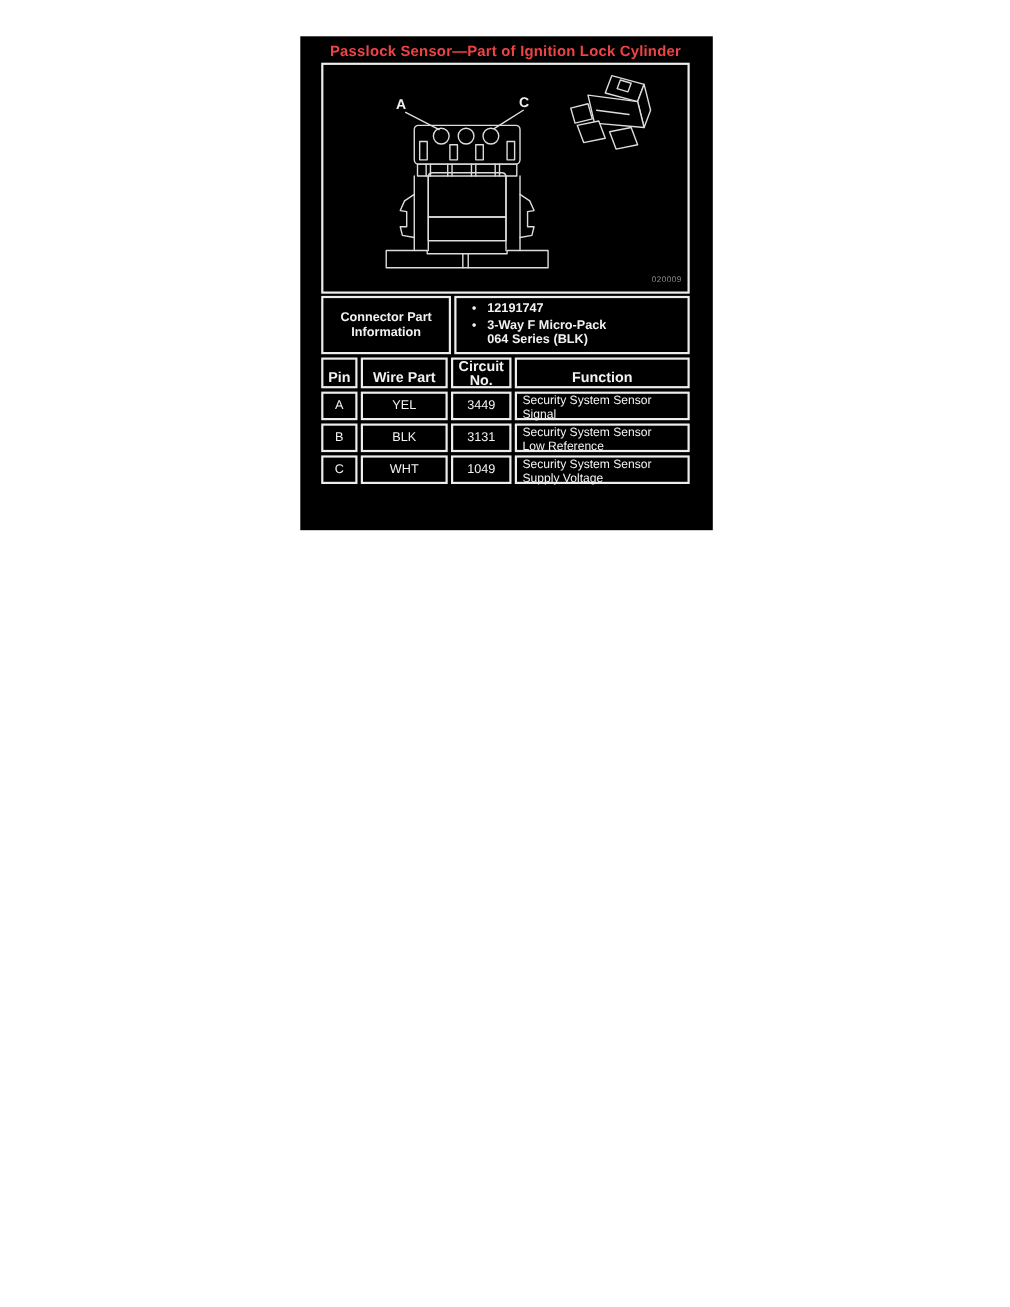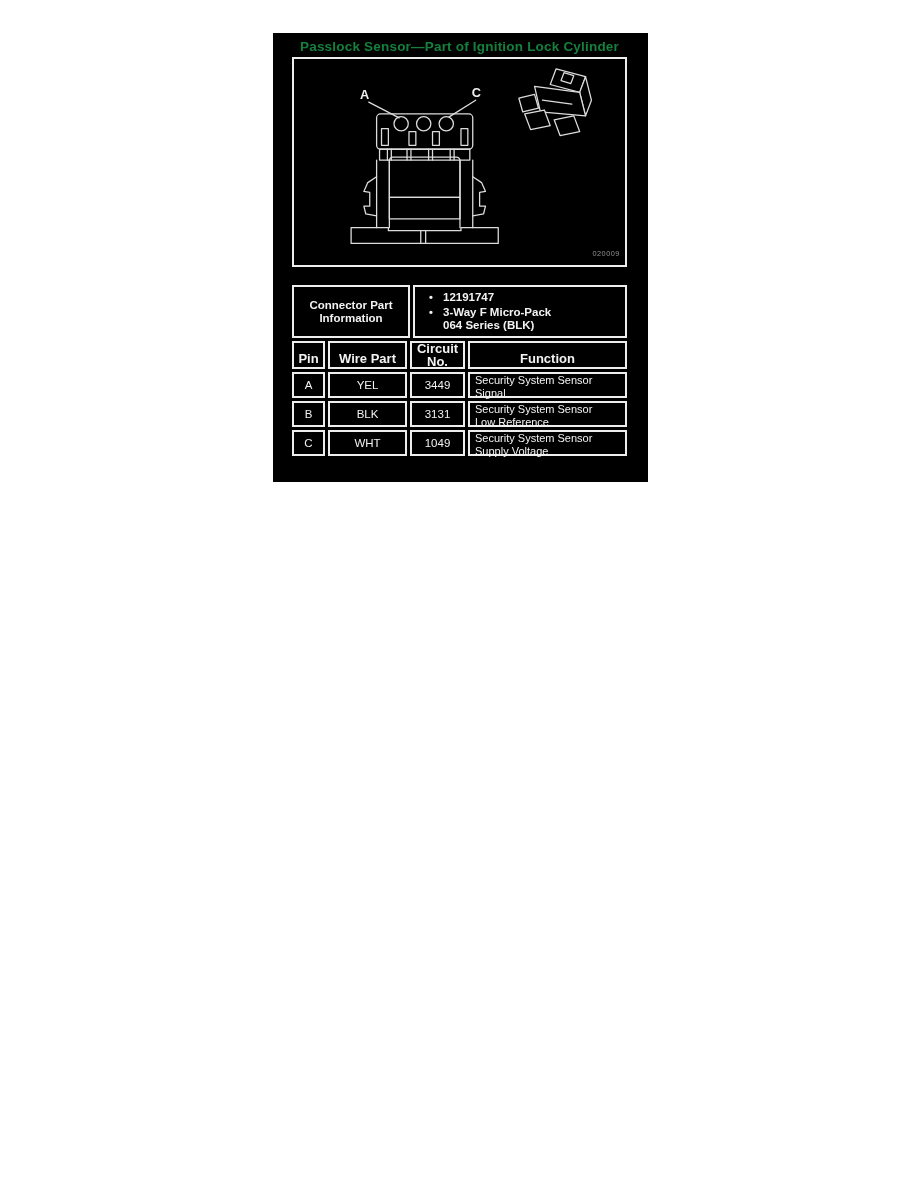--- a/index.html
+++ b/index.html
@@ -7,37 +7,37 @@
   .page { position: relative; width: 918px; height: 1188px; background: #ffffff; overflow: hidden; }
 
   .panel {
     position: absolute; left: 273px; top: 33px; width: 375px; height: 449px;
     background: #000000; color: #f5f5f5;
   }
   .panel-content { width: 335px; margin-left: 19px; }
 
   .title {
     margin-top: 6px; width: 100%; text-align: center;
-    font-size: 13.5px; font-weight: 700; line-height: 15px; letter-spacing: 0.2px; color: #15803d;
+    font-size: 13.5px; font-weight: 700; line-height: 15px; letter-spacing: 0.2px; color: #ef4444;
   }
 
   .figure-box {
     margin-top: 3px; width: 335px; height: 210px;
     border: 2px solid #ededed; background: #000;
   }
   .figure-box svg { display: block; width: 100%; height: 100%; }
 
   .grid { display: grid; gap: 3px; width: 335px; background: #000; }
   .cell {
     background: #000; border: 2px solid #ededed; color: #f2f2f2;
     display: flex; align-items: center; justify-content: center;
     font-size: 13px; line-height: 13px;
   }
 
-  .info-grid { margin-top: 18px; grid-template-columns: 118px 1fr; }
+  .info-grid { margin-top: 2px; grid-template-columns: 118px 1fr; }
   .info-header { min-height: 46px; font-weight: 700; text-align: center; font-size: 11.5px; padding: 2px 10px; }
   .info-values { min-height: 46px; flex-direction: column; align-items: flex-start; justify-content: center; padding: 3px 6px 3px 14px; font-weight: 700; font-size: 11.5px; }
   .bullet-row { display: flex; align-items: flex-start; margin: 1px 0; }
   .bullet-glyph { width: 14px; flex: 0 0 14px; text-align: left; font-size: 11px; }
 
   .pin-grid { margin-top: 3px; grid-template-columns: 33px 79px 55px 1fr; }
   .hcell { height: 28px; font-weight: 700; align-items: flex-end; padding-bottom: 2px; text-align: center; }
   .hcell.circuit { align-items: center; padding-bottom: 0; }
   .dcell { height: 26px; font-weight: 400; font-size: 11.5px; }
   .fcell { justify-content: flex-start; align-items: flex-start; text-align: left; padding-left: 5px; font-size: 11px; line-height: 12.5px; font-weight: 400; }

